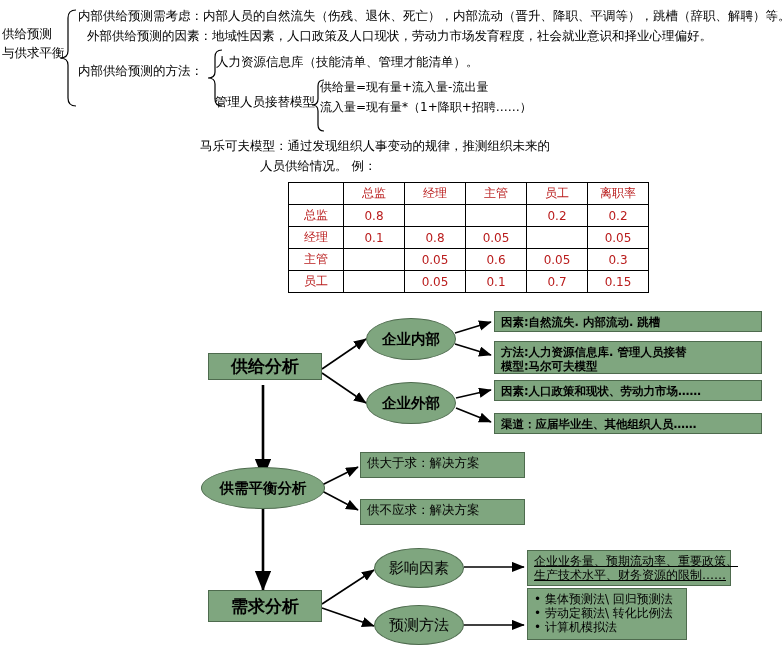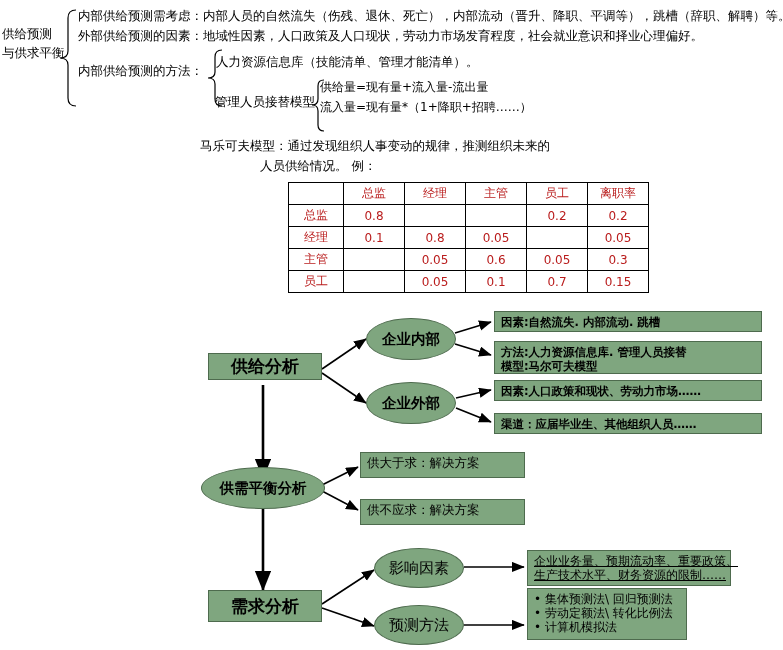--- a/index.html
+++ b/index.html
@@ -101,21 +101,21 @@
   <div class="otext" style="left:2px; top:45px;">与供求平衡</div>
 
   <svg class="brace-svg" style="left:56px; top:8px;" width="22" height="100" viewBox="0 0 22 100">
     <path d="M20 2 Q12 2 12 10 L12 43 Q12 50 4 50 Q12 50 12 57 L12 90 Q12 98 20 98" fill="none" stroke="#000" stroke-width="1.2"></path>
   </svg>
 
   <div class="otext" style="left:78px; top:8px;">
     <span>内部供给预测需考虑：</span><span>内部人员的自然流失（伤残、退休、死亡），内部流动（晋升、降职、平调等），跳槽（辞职、解聘）等。</span>
   </div>
 
-  <div class="otext" style="left:78px; top:28px;">
+  <div class="otext" style="left:87px; top:28px;">
     <span>外部供给预测的因素：</span><span>地域性因素，人口政策及人口现状，劳动力市场发育程度，社会就业意识和择业心理偏好。</span>
   </div>
 
   <div class="otext" style="left:78px; top:63px;">内部供给预测的方法：</div>
 
   <svg class="brace-svg" style="left:206px; top:48px;" width="18" height="60" viewBox="0 0 18 60">
     <path d="M16 2 Q9 2 9 9 L9 24 Q9 30 2 30 Q9 30 9 36 L9 51 Q9 58 16 58" fill="none" stroke="#000" stroke-width="1.2"></path>
   </svg>
 
   <div class="otext" style="left:216px; top:54px;">人力资源信息库（技能清单、管理才能清单）。</div>

